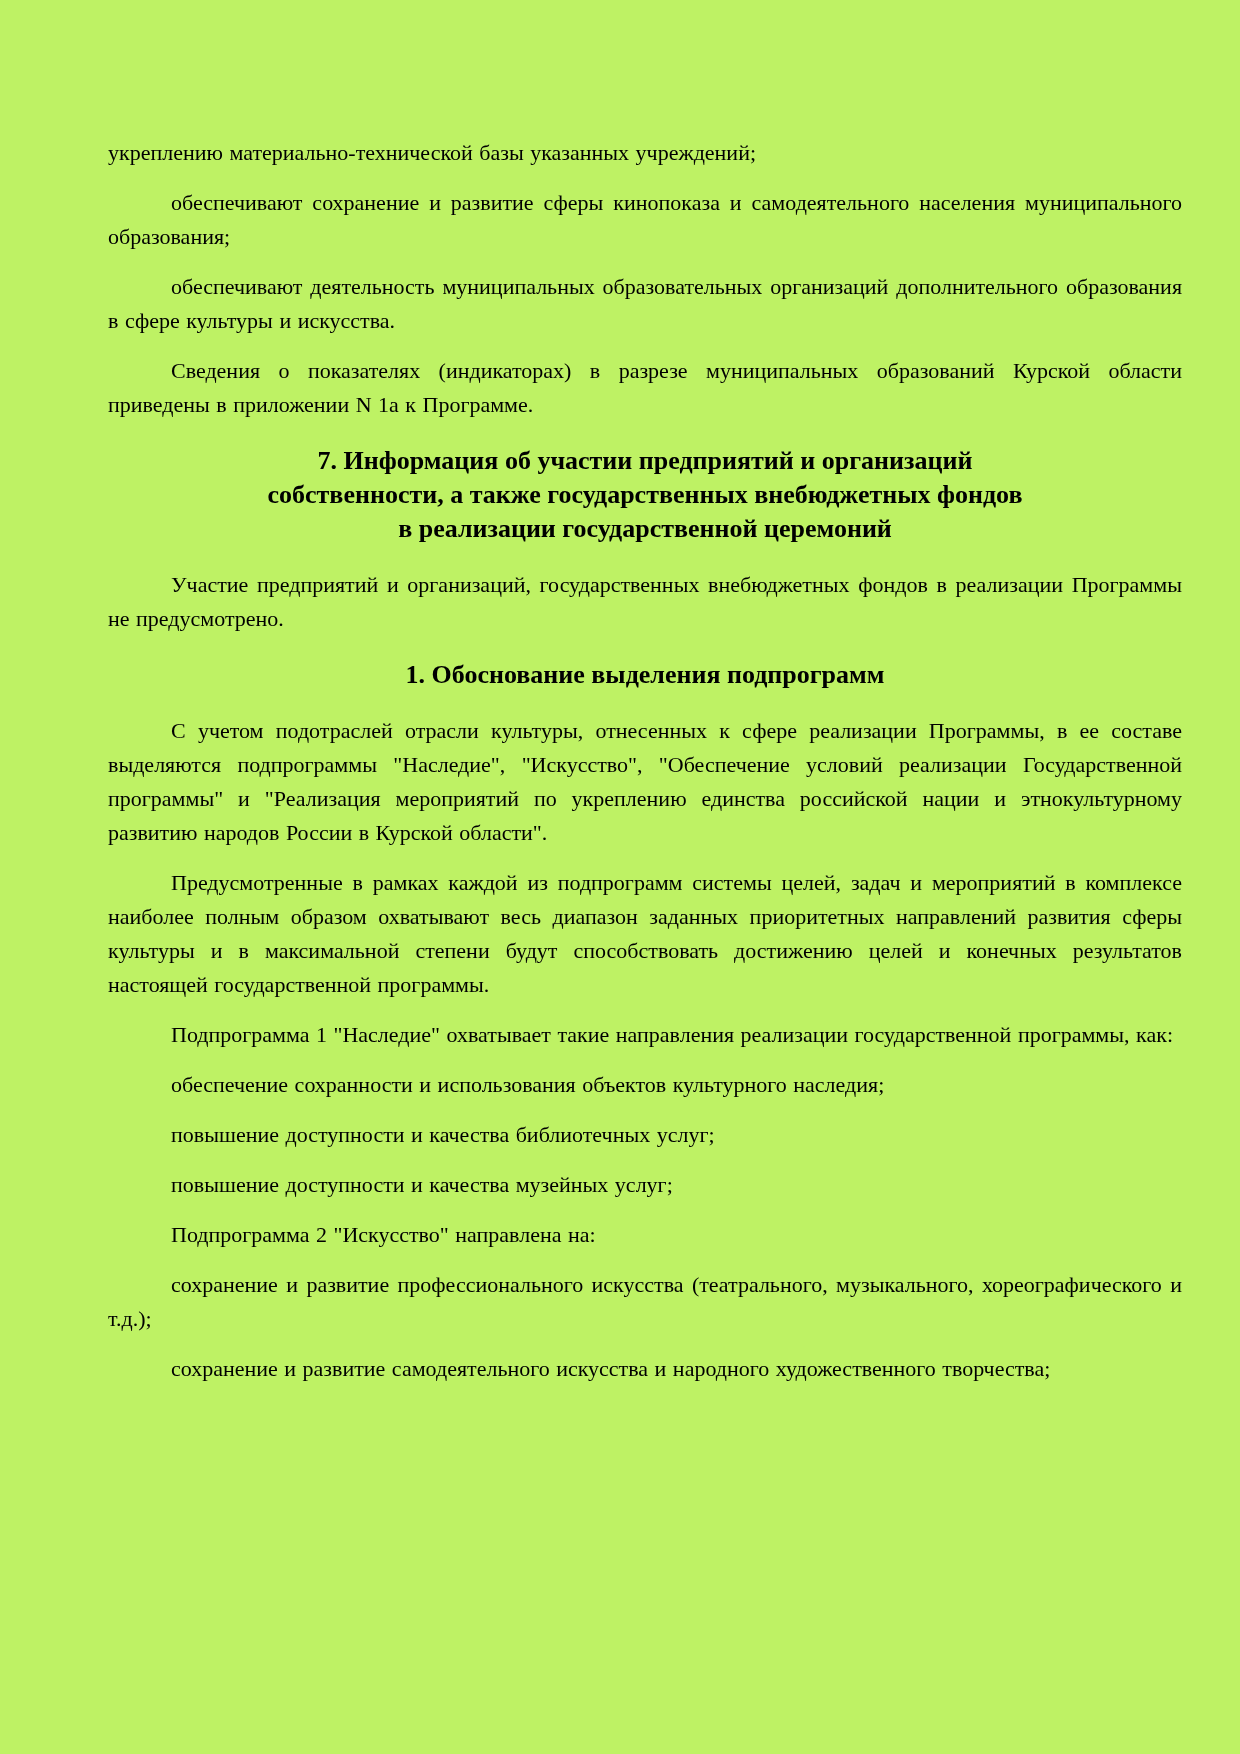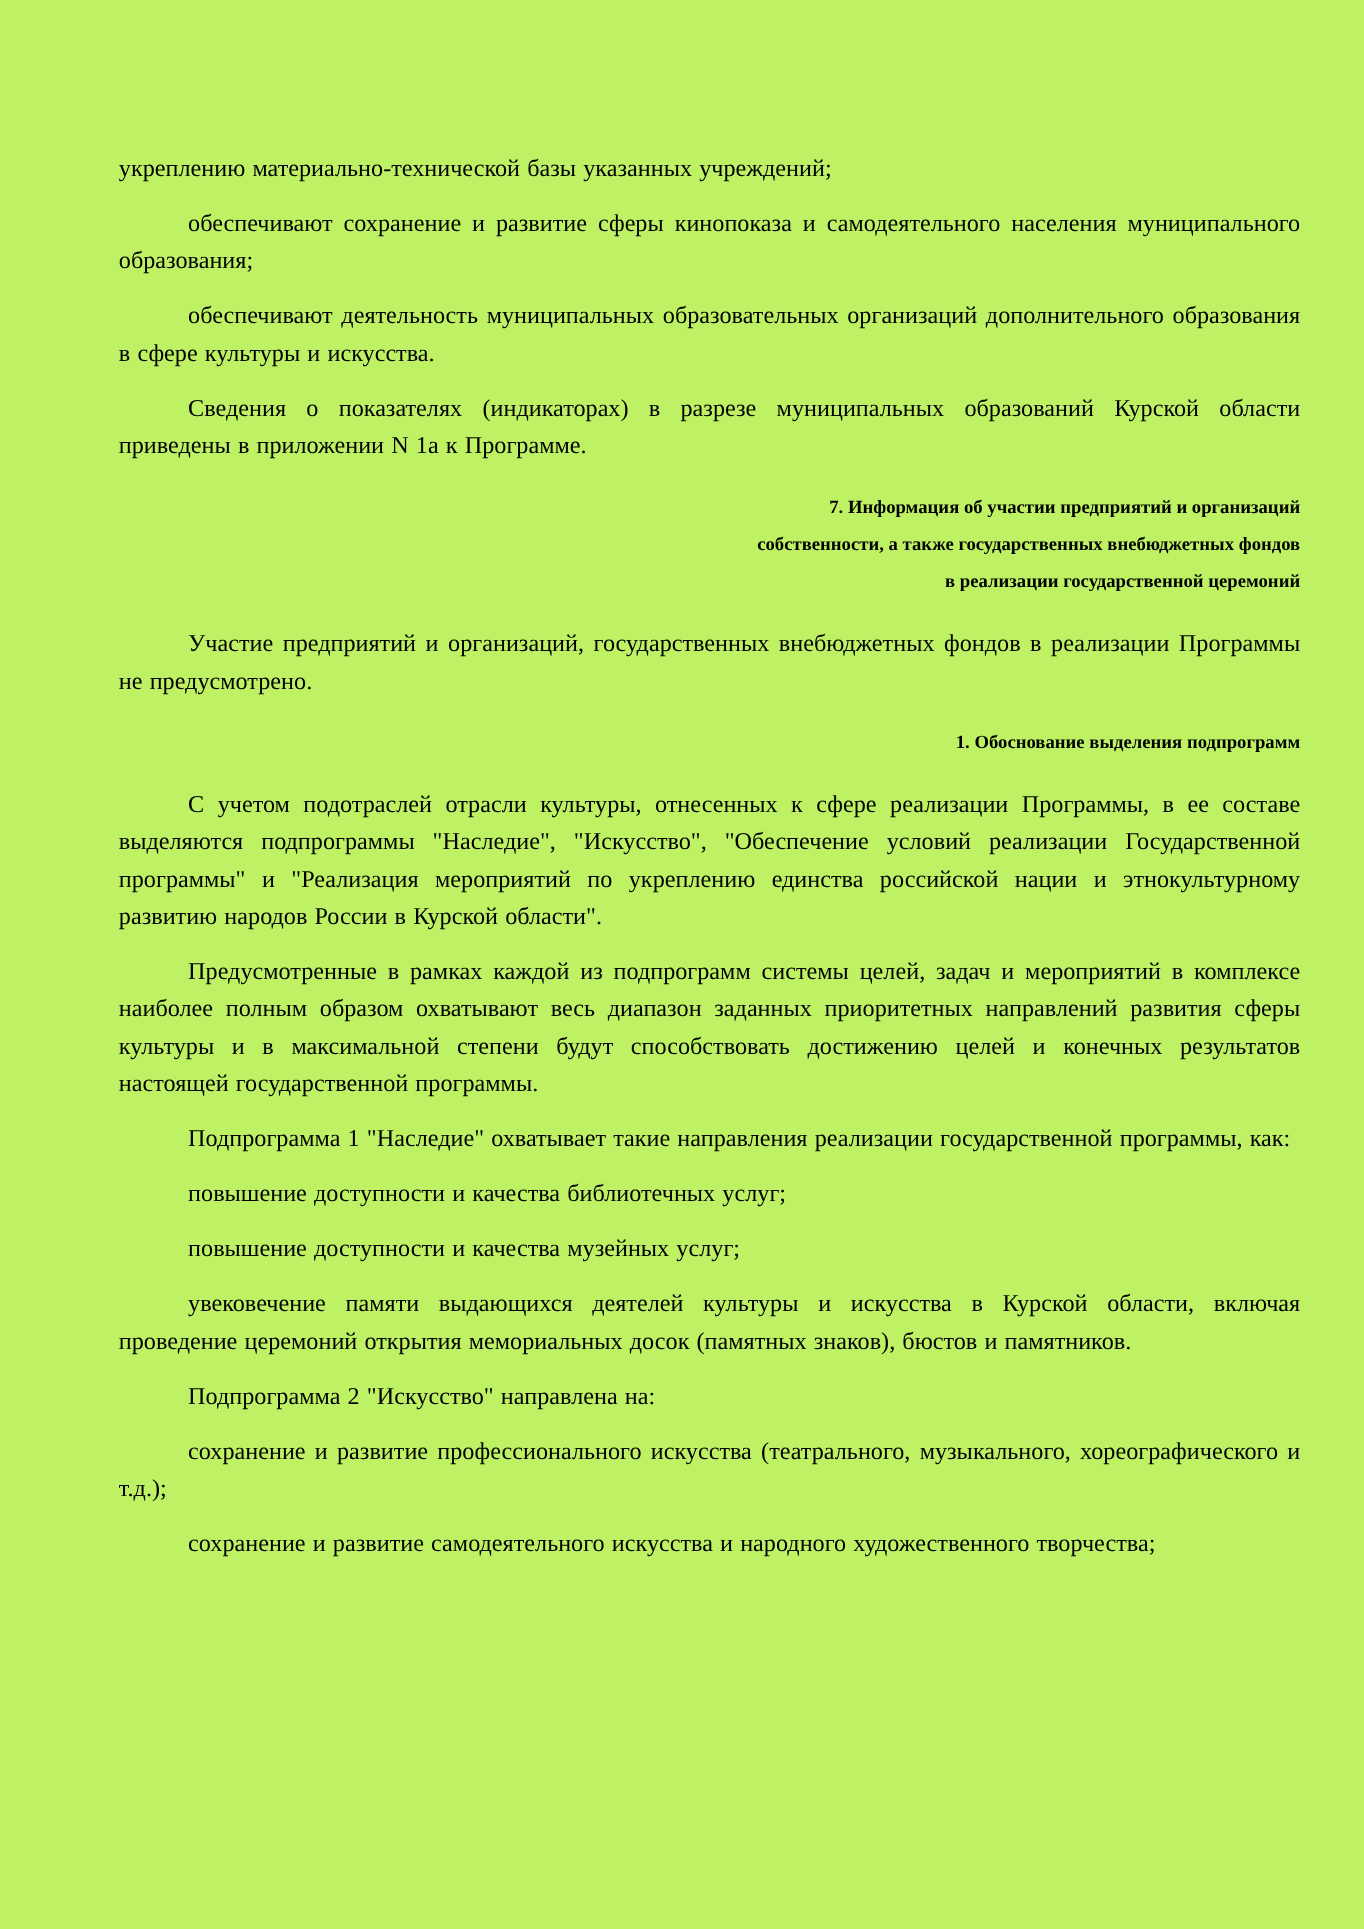--- a/index.html
+++ b/index.html
@@ -23,24 +23,24 @@
     line-height: 34px;
     margin: 0 0 16px 0;
     text-align: justify;
     text-indent: 63px;
     word-spacing: 1px;
   }
   .para.no-indent {
     text-indent: 0;
   }
   .heading {
-    font-size: 17px;
+    font-size: 26px;
     line-height: 34px;
     font-weight: 700;
-    text-align: right;
+    text-align: center;
     margin: 22px 0 22px 0;
   }
   .heading .hline {
     display: block;
   }
 </style>
 </head>
 <body>
 
 <div class="page">
@@ -62,26 +62,26 @@
   <p class="para">Участие предприятий и организаций, государственных внебюджетных фондов в реализации Программы не предусмотрено.</p>
 
   <h2 class="heading">1. Обоснование выделения подпрограмм</h2>
 
   <p class="para">С учетом подотраслей отрасли культуры, отнесенных к сфере реализации Программы, в ее составе выделяются подпрограммы "Наследие", "Искусство", "Обеспечение условий реализации Государственной программы" и "Реализация мероприятий по укреплению единства российской нации и этнокультурному развитию народов России в Курской области".</p>
 
   <p class="para">Предусмотренные в рамках каждой из подпрограмм системы целей, задач и мероприятий в комплексе наиболее полным образом охватывают весь диапазон заданных приоритетных направлений развития сферы культуры и в максимальной степени будут способствовать достижению целей и конечных результатов настоящей государственной программы.</p>
 
   <p class="para">Подпрограмма 1 "Наследие" охватывает такие направления реализации государственной программы, как:</p>
 
+  <p class="para">обеспечение сохранности и использования объектов культурного наследия;</p>
 
   <p class="para">повышение доступности и качества библиотечных услуг;</p>
 
   <p class="para">повышение доступности и качества музейных услуг;</p>
 
-  <p class="para">увековечение памяти выдающихся деятелей культуры и искусства в Курской области, включая проведение церемоний открытия мемориальных досок (памятных знаков), бюстов и памятников.</p>
 
   <p class="para">Подпрограмма 2 "Искусство" направлена на:</p>
 
   <p class="para">сохранение и развитие профессионального искусства (театрального, музыкального, хореографического и т.д.);</p>
 
   <p class="para">сохранение и развитие самодеятельного искусства и народного художественного творчества;</p>
 
 </div>
 
 </body></html>

